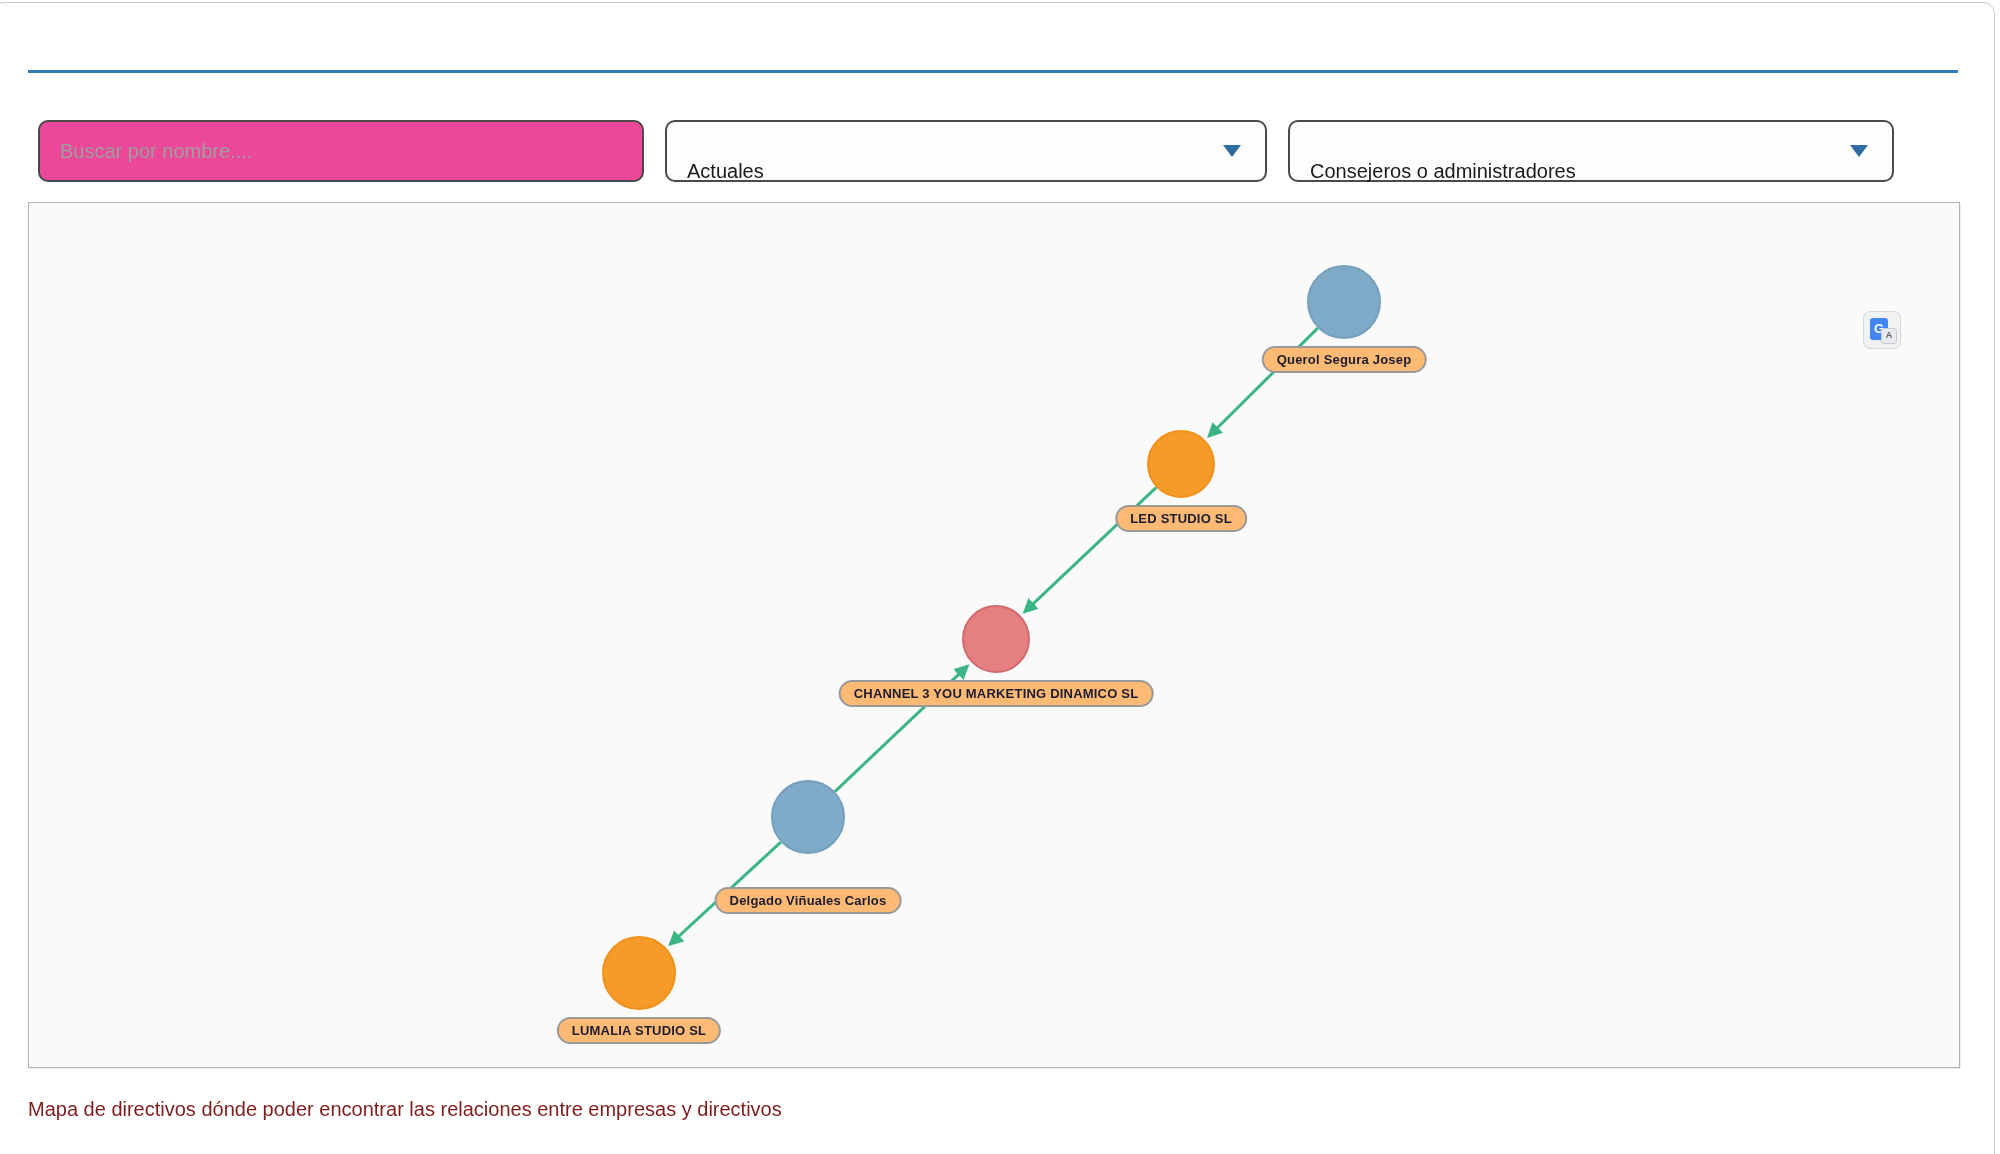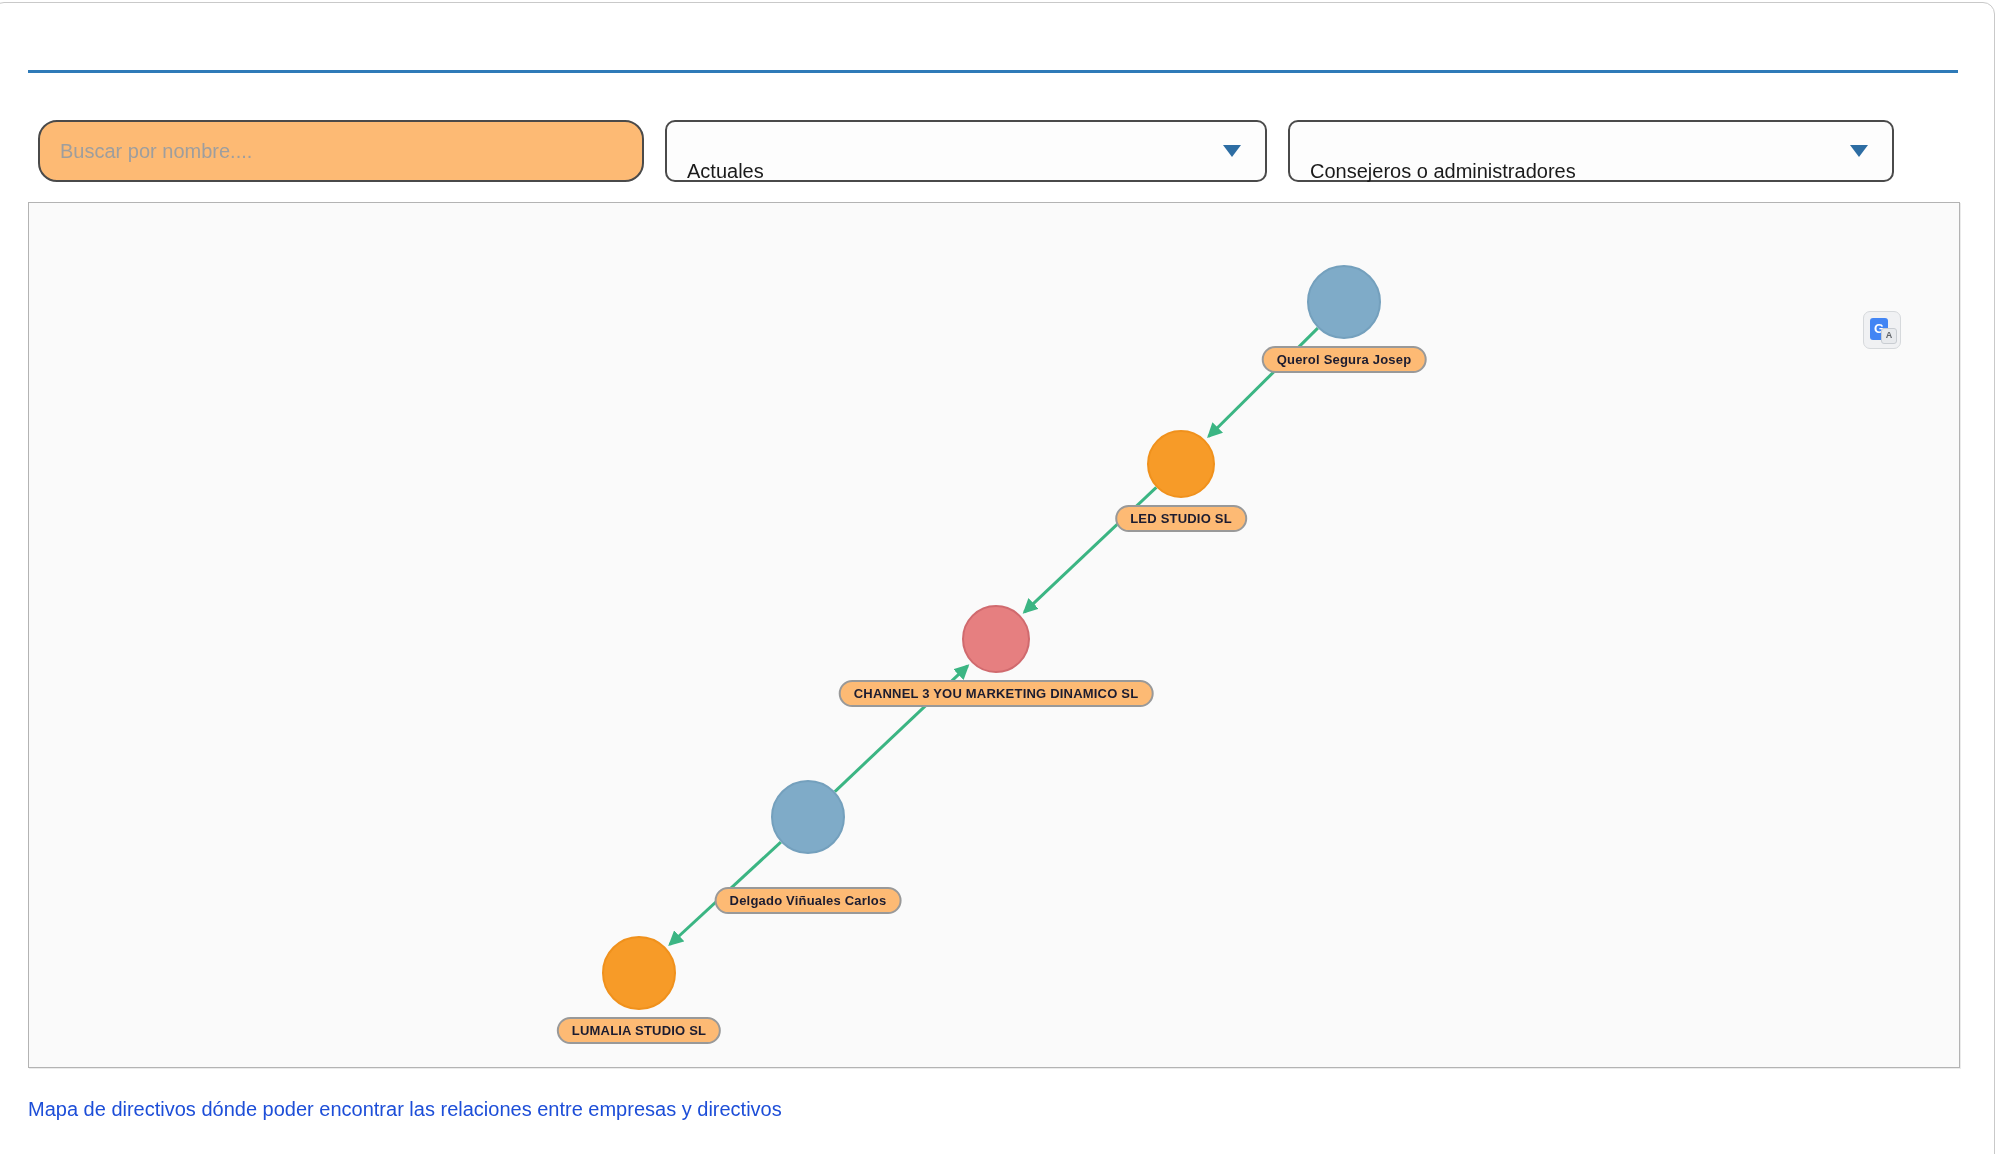--- a/index.html
+++ b/index.html
@@ -52,26 +52,26 @@
     height: 62px;
   }
   .search-input {
     position: absolute;
     left: 0;
     top: 0;
     width: 606px;
     height: 62px;
     box-sizing: border-box;
     border: 2px solid #4a4a4a;
-    border-radius: 19px;
+    border-radius: 10px;
     padding: 0 20px;
     font-size: 20px;
     font-family: "Liberation Sans", sans-serif;
     color: #222;
-    background: #fdba74;
+    background: #ec4899;
     outline: none;
   }
   .search-input::placeholder { color: #9e9e9e; opacity: 1; }
   .select-box {
     position: absolute;
     top: 0;
     height: 62px;
     box-sizing: border-box;
     border: 2px solid #4a4a4a;
     border-radius: 10px;
@@ -172,21 +172,21 @@
     font-size: 9px;
     font-weight: bold;
     text-align: center;
     line-height: 13px;
   }
   .bottom-caption {
     position: absolute;
     left: 28px;
     top: 1098px;
     font-size: 20px;
-    color: #1d4ed8;
+    color: #7f1d1d;
   }
 </style>
 </head>
 <body>
 
 <div id="stage">
 
   <div class="outer-frame"></div>
 
   <div class="title-underline"></div>

